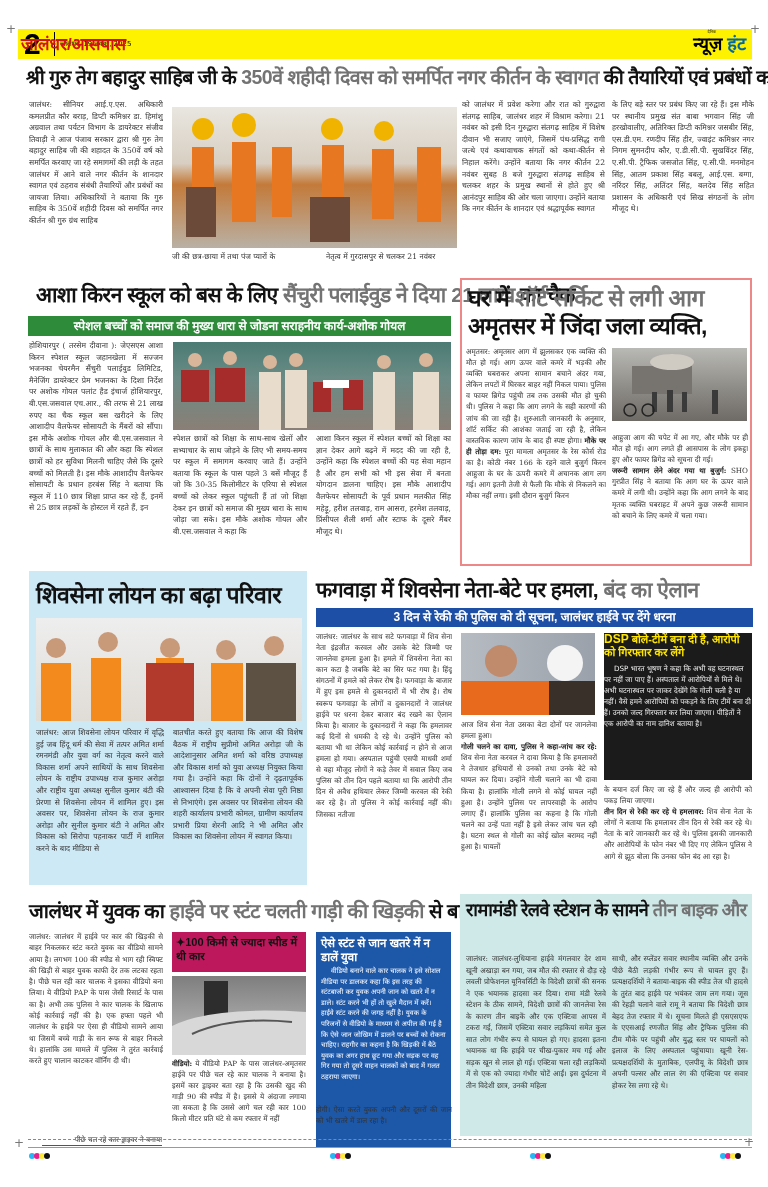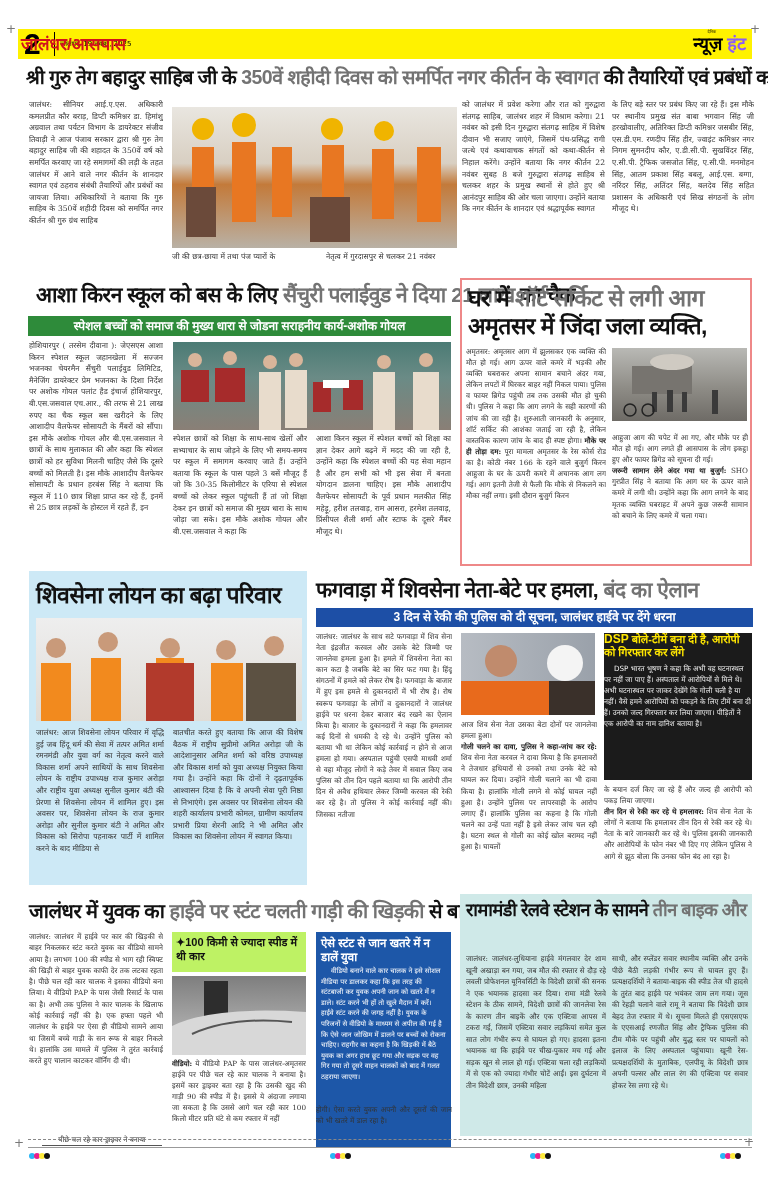--- a/index.html
+++ b/index.html
@@ -4,36 +4,36 @@
 <style>
 *{box-sizing:border-box;margin:0;padding:0}
 body{width:768px;height:1187px;background:#fff;font-family:"DejaVu Sans",sans-serif;position:relative;overflow:hidden;color:#222}
 .abs{position:absolute}
 .mast{left:18px;top:29px;width:734px;height:30px;background:#fff200;}
 .pgno{left:6px;top:-2px;font-family:"Liberation Sans",sans-serif;font-weight:bold;font-size:30px;color:#000;line-height:34px}
 .mastsep{left:36px;top:3px;width:1px;height:24px;background:#000}
 .mastdate{left:42px;top:10px;font-size:7px;color:#000}
 .section{left:3px;right:0;top:3px;text-align:left;font-weight:bold;font-size:17px;color:#d2121b;font-family:Liberation Sans, sans-serif}
 .logo{right:6px;top:2px;font-weight:bold;font-size:18px;color:#000;font-family:"Liberation Sans",sans-serif}
-.logo .hunt{color:#8b5cf6}
+.logo .hunt{color:#0369a1}
 .logo .tiny{position:absolute;right:30px;top:-2px;font-size:4px;font-weight:normal}
 .head{font-family:"Liberation Sans",sans-serif;font-weight:bold;color:#111;white-space:nowrap;letter-spacing:-0.5px}
 .red{color:#737373}
 .txt{font-size:7.6px;line-height:11.6px;color:#333;text-align:justify;font-family:"DejaVu Serif",serif;overflow:hidden}
 .txt b{color:#222}
 .photo{background:#8a8f94;overflow:hidden}
 .cap{font-size:7.6px;line-height:11.6px;color:#333;font-family:"DejaVu Serif",serif;white-space:nowrap;overflow:hidden}
 .greenbar{background:#2e8b3a;color:#fff;text-align:center;font-weight:bold;font-family:"Liberation Sans",sans-serif}
 .bluebar{background:#1d4fa6;color:#fff;text-align:center;font-weight:bold;font-family:"Liberation Sans",sans-serif}
 .box-red{border:2px solid #e88;}
 .bluebg{background:#cde9f6}
 .tealbg{background:#cfe9e8}
 .dark{background:#1b1b1b;color:#fff}
 .navybox{background:#1d57a8;color:#fff}
-.pinkbox{background:#bef264}
+.pinkbox{background:#be185d}
 .dash{border-top:1px dashed #888;height:0}
 .line{background:#999;height:1px}
 .dots span{display:inline-block;width:6px;height:6px;border-radius:50%;margin-right:-1px}
 .crop{font-size:12px;color:#777;font-family:"DejaVu Sans",sans-serif}
 </style>
 </head>
 <body>
 
 <div class="abs crop" style="left:6px;top:22px">+</div>
 <div class="abs crop" style="left:750px;top:22px">+</div>
@@ -189,21 +189,21 @@
 </div>
 <div class="abs txt" style="left:604px;top:784px;width:148px;height:100px;font-size:7.2px;line-height:11.1px">
   <span>के बयान दर्ज किए जा रहे हैं और जल्द ही आरोपी को पकड़ लिया जाएगा।</span><br>
   <b>तीन दिन से रेकी कर रहे थे हमलावर:</b><span> शिव सेना नेता के लोगों ने बताया कि हमलावर तीन दिन से रेकी कर रहे थे। नेता के बारे जानकारी कर रहे थे। पुलिस इसकी जानकारी और आरोपियों के फोन नंबर भी दिए गए लेकिन पुलिस ने आगे से झूठ बोला कि उनका फोन बंद आ रहा है।</span>
 </div>
 
 <div class="abs head" style="left:29px;top:897px;font-size:20px">
   <span>जालंधर में युवक का </span><span class="red">हाईवे पर स्टंट चलती गाड़ी की खिड़की</span><span> से बाहर निकला</span>
 </div>
 <div class="abs txt" style="left:29px;top:931px;width:134px;height:196px;font-size:7.2px;line-height:11.3px">जालंधर: जालंधर में हाईवे पर कार की खिड़की से बाहर निकलकर स्टंट करते युवक का वीडियो सामने आया है। लगभग 100 की स्पीड से भाग रही स्विफ्ट की खिड़ी से बाहर युवक काफी देर तक लटका रहता है। पीछे चल रही कार चालक ने इसका वीडियो बना लिया। ये वीडियो PAP के पास जेसी रिसार्ट के पास का है। अभी तक पुलिस ने कार चालक के खिलाफ कोई कार्रवाई नहीं की है। एक हफ्ता पहले भी जालंधर के हाईवे पर ऐसा ही वीडियो सामने आया था जिसमें बच्चे गाड़ी के सन रूफ से बाहर निकले थे। हालांकि उस मामले में पुलिस ने तुरंत कार्रवाई करते हुए चालान काटकर वॉर्निंग दी थी।</div>
-<div class="abs txt" style="left:42px;top:1134px;width:120px;height:12px;font-size:7.2px;line-height:11.1px;text-align:center;border-bottom:1px solid #555">पीछे चल रहे कार ड्राइवर ने बनाया</div>
+<div class="abs txt" style="left:42px;top:1134px;width:120px;height:12px;font-size:7.2px;line-height:11.1px;text-align:right;border-bottom:1px solid #555">पीछे चल रहे कार ड्राइवर ने बनाया</div>
 <div class="abs pinkbox" style="left:172px;top:932px;width:134px;height:40px;padding:3px 4px">
   <div style="font-weight:bold;font-size:11px;line-height:14px;font-family:'Liberation Sans',sans-serif;color:#111"><span>✦</span><span>100 किमी से ज्यादा स्पीड में थी कार</span></div>
 </div>
 <div class="abs photo" style="left:172px;top:976px;width:134px;height:79px;background:linear-gradient(180deg,#7e7e7e 0%,#a8a8a8 60%,#6a6a6a 100%)">
   <svg width="134" height="79">
     <rect x="32" y="5" width="24" height="50" fill="#2d2d2d"></rect>
     <path d="M0 50 Q40 30 134 36 L134 79 L0 79Z" fill="#d8d8d8"></path>
     <path d="M20 58 Q60 40 120 46" stroke="#555" fill="none" stroke-width="2"></path>
   </svg>
 </div>

